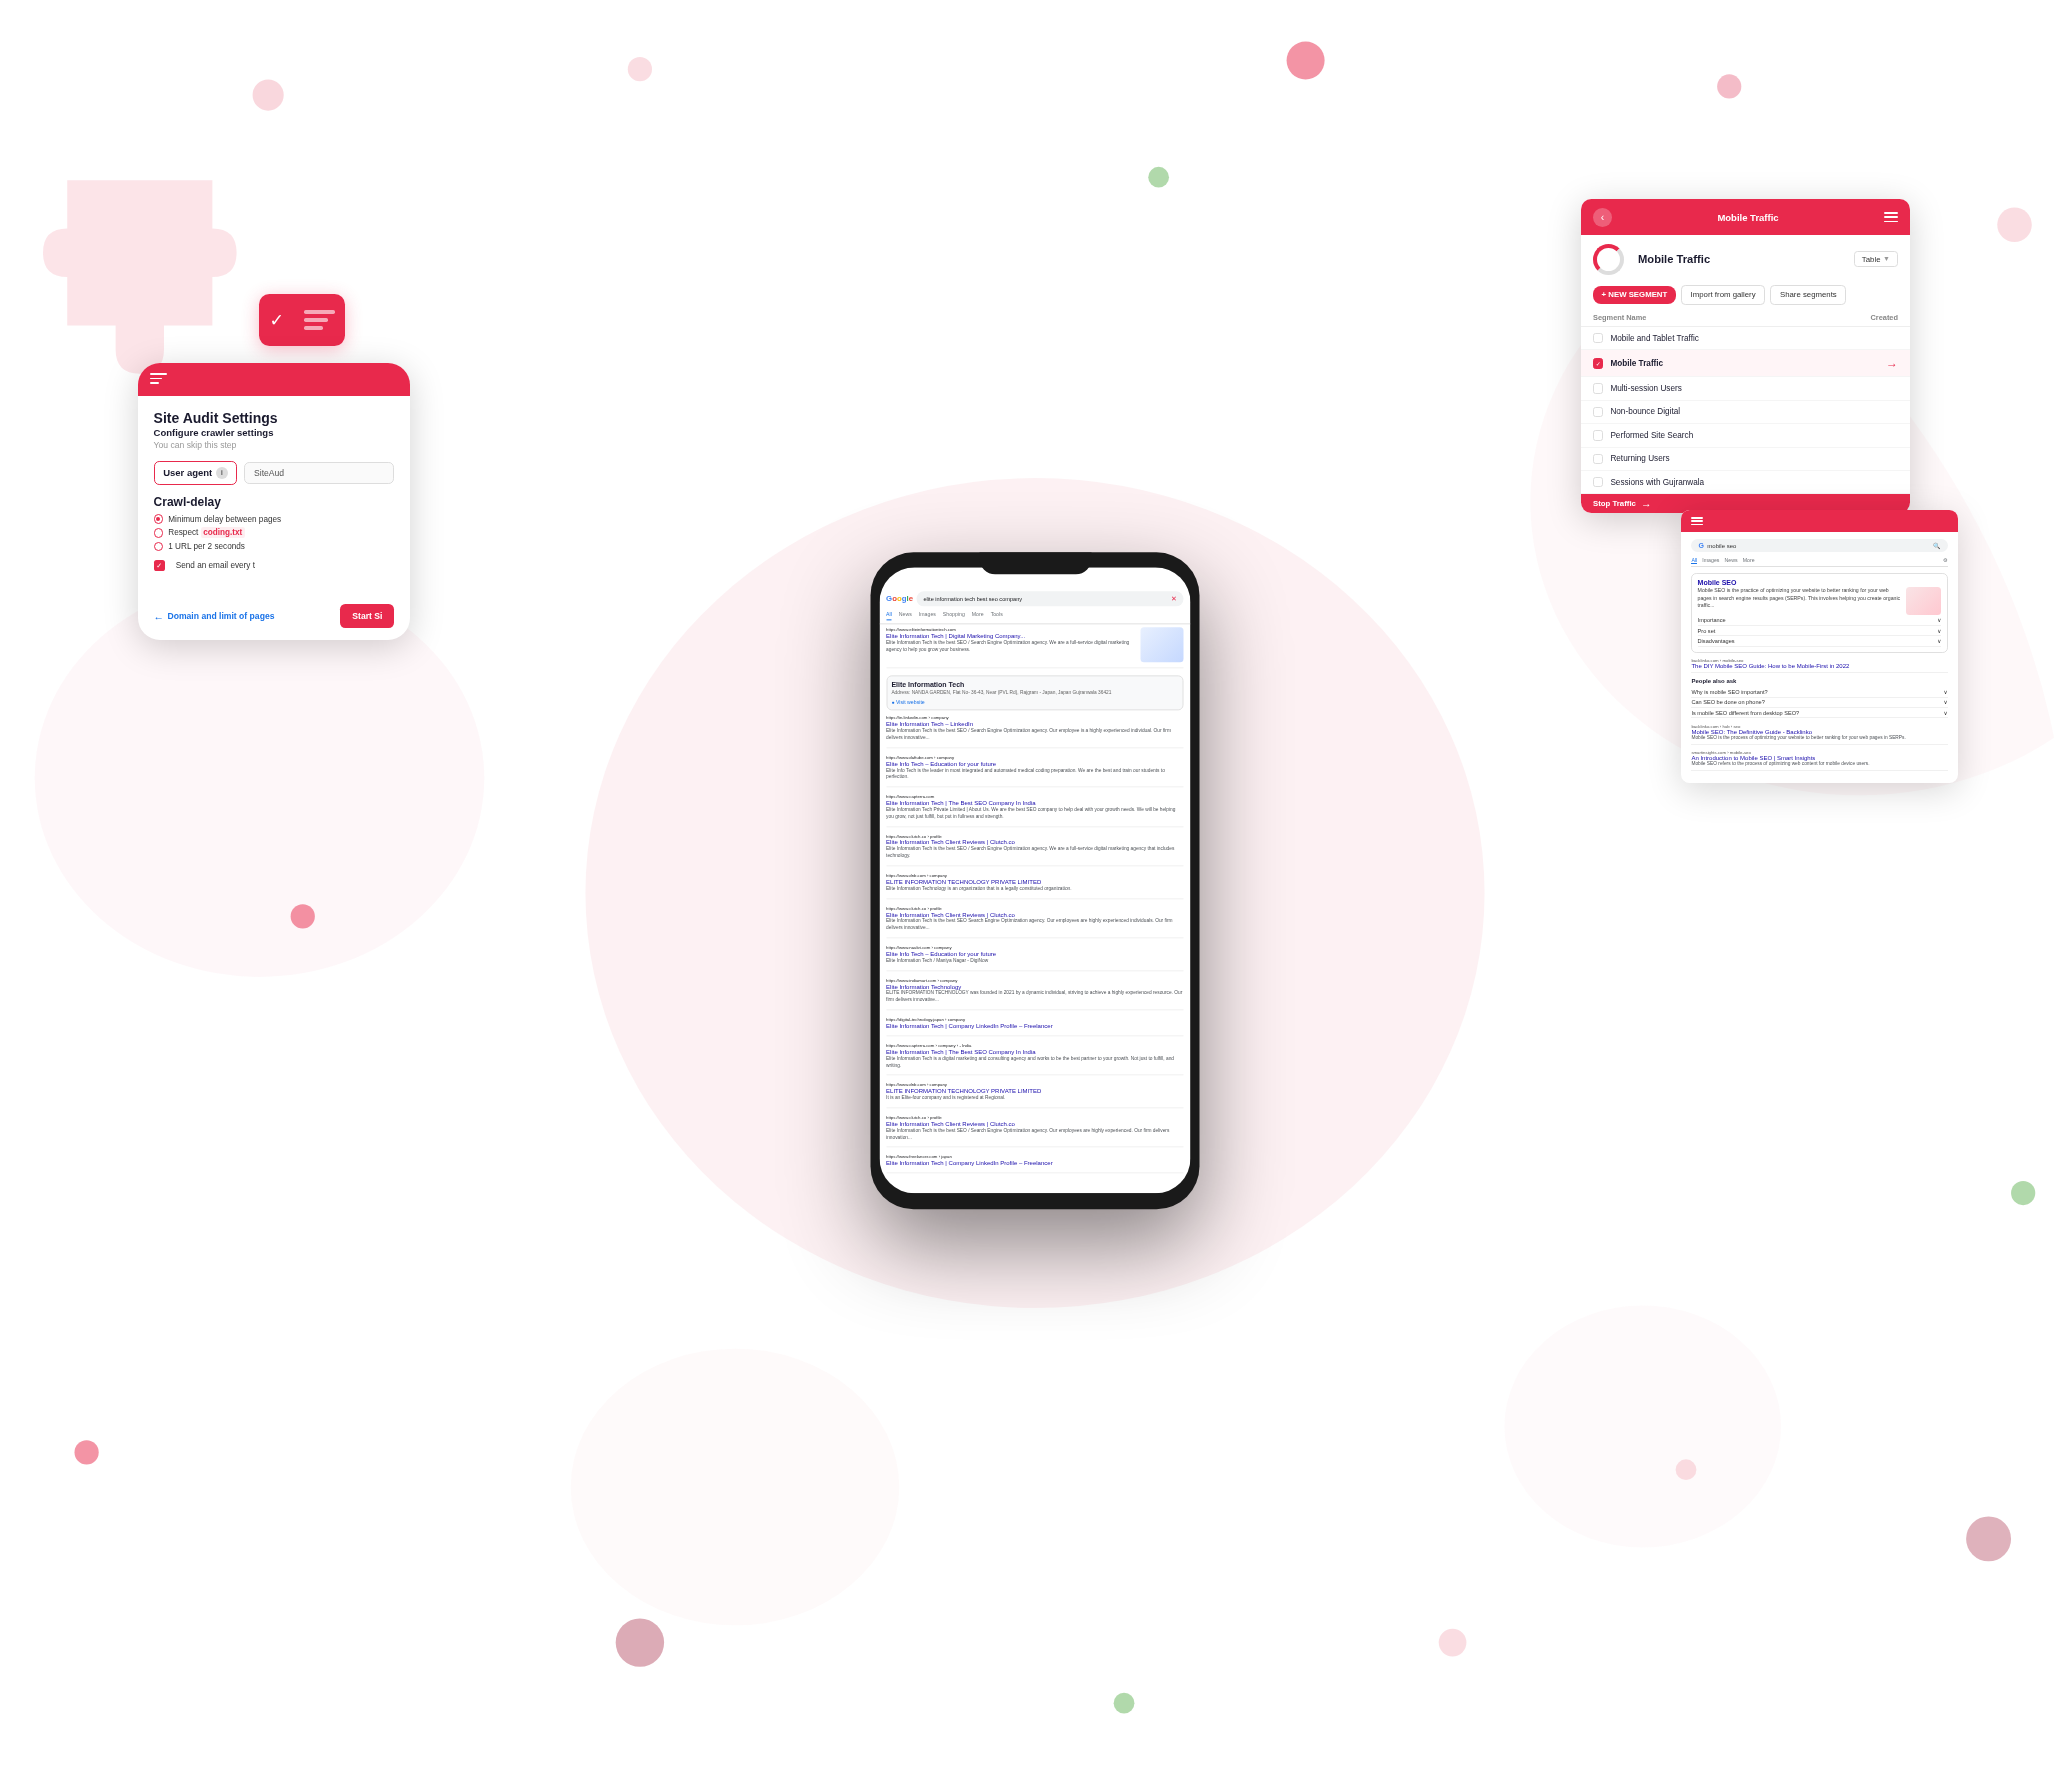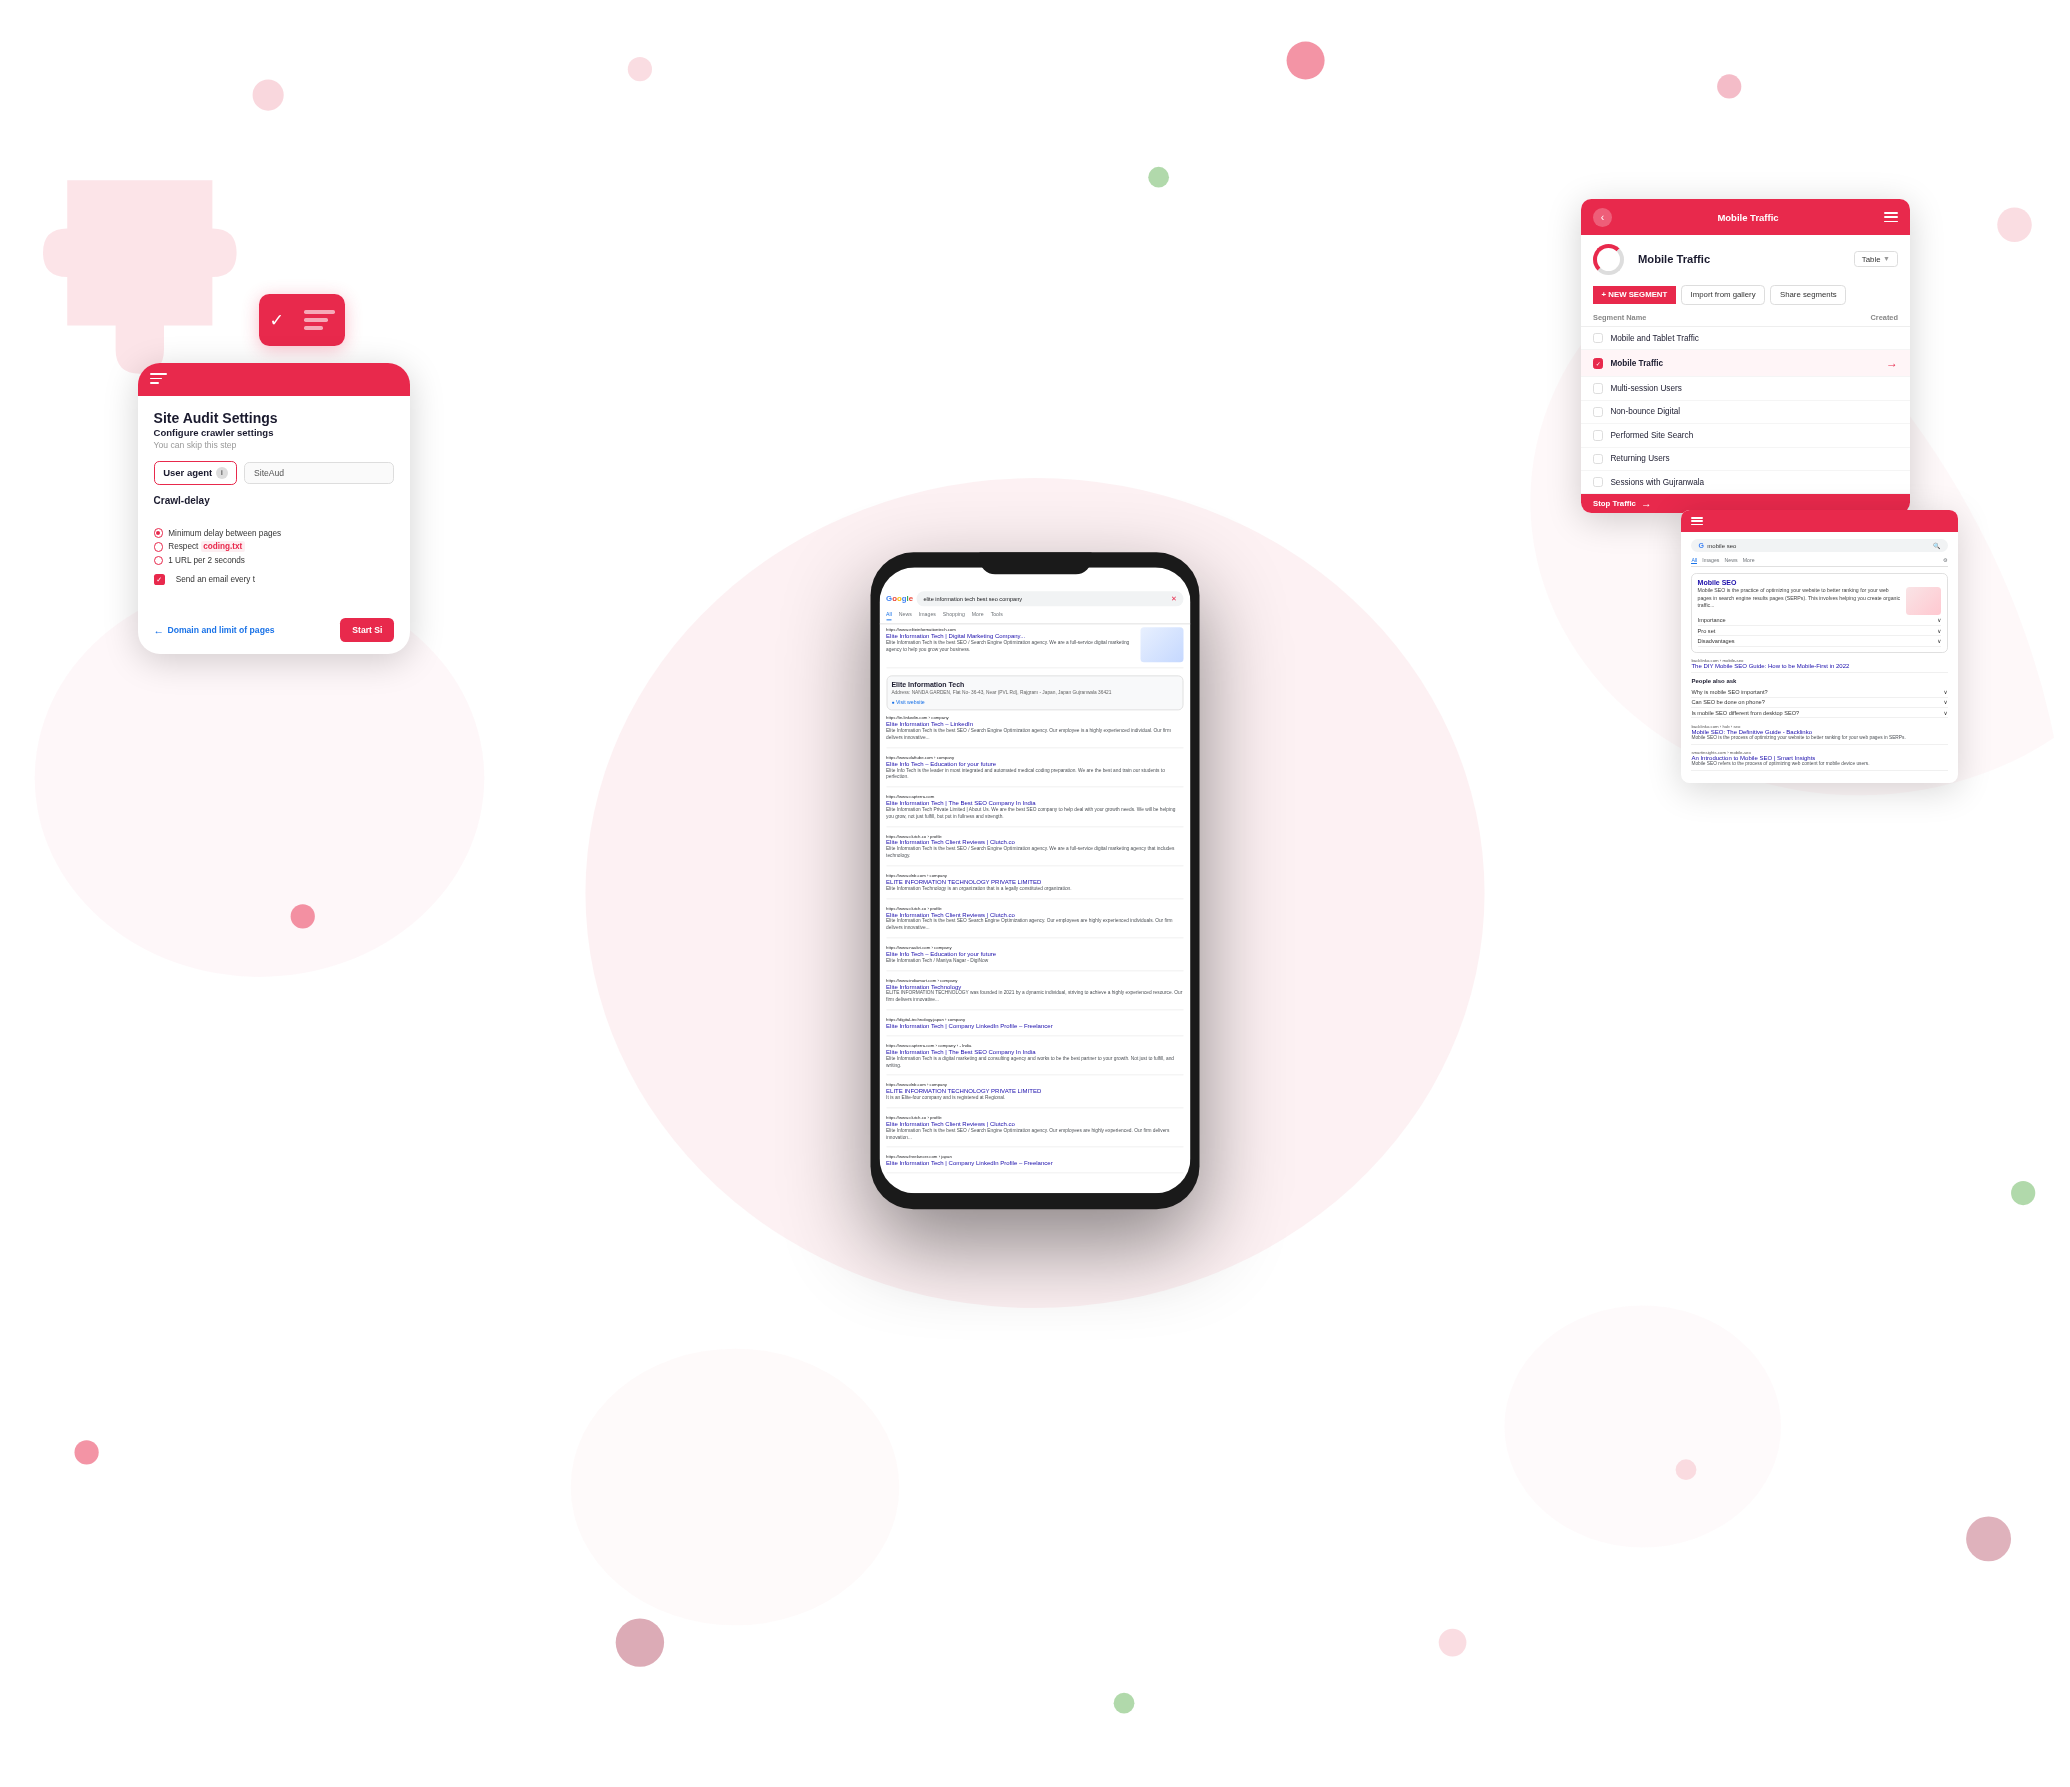--- a/index.html
+++ b/index.html
@@ -203,24 +203,24 @@
       padding: 5.2px 8.6px;
       font-size: 8.6px;
       color: #555;
       background: #fafafa;
       white-space: nowrap;
       overflow: hidden;
       text-overflow: ellipsis;
     }
     .audit-crawl-section { margin-bottom: 8.6px; }
     .audit-crawl-label {
-      font-size: 10px;
+      font-size: 12px;
       font-weight: 600;
       color: #1a1a2e;
-      margin-bottom: 22px;
+      margin-bottom: 5px;
     }
     .audit-radio-row {
       display: flex;
       align-items: center;
       gap: 5.2px;
       margin-bottom: 4.3px;
       font-size: 8.2px;
       color: #333;
     }
     .radio-dot {
@@ -341,21 +341,21 @@
     }
     .seg-actions {
       display: flex;
       gap: 5.2px;
       padding: 5.2px 12px;
       align-items: center;
     }
     .seg-new-btn {
       background: #e8294c;
       color: #fff;
-      border-radius: 0;
+      border-radius: 8px;
       padding: 4.3px 8.6px;
       font-size: 7.8px;
       font-weight: 700;
       display: flex;
       align-items: center;
       gap: 2.6px;
     }
     .seg-import-btn {
       border: 0.9px solid #ddd;
       border-radius: 4.3px;

